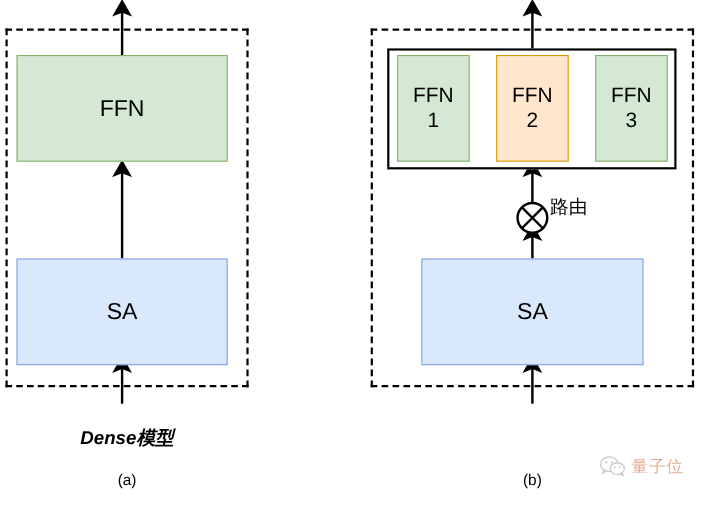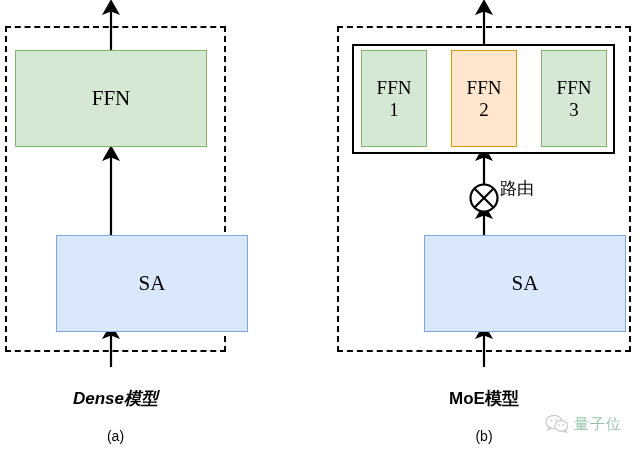--- a/index.html
+++ b/index.html
@@ -43,31 +43,29 @@
   .block {
     position: absolute;
     box-sizing: border-box;
     display: flex;
     flex-direction: column;
     align-items: center;
     justify-content: center;
     line-height: 1.12;
     text-align: center;
     white-space: pre-line;
-    font-family: Liberation Serif, serif;
   }
 
   .block-ffn {
     background: #d5e8d4;
     border: 1.6px solid #82b366;
   }
   .block-sa {
     background: #dae8fc;
     border: 1.6px solid #7ea6e0;
-    margin-left: 41px;
   }
   .block-expert-active {
     background: #ffe6cc;
     border: 1.6px solid #d79b00;
   }
 
   .block-label-lg { font-size: 21px; }
   .block-label-md { font-size: 19px; }
 
   
@@ -105,21 +103,21 @@
   
   .watermark {
     position: absolute;
     display: flex;
     align-items: center;
     gap: 5px;
     opacity: 0.45;
   }
   .watermark-text {
     font-size: 15px;
-    color: #15803d;
+    color: #c2410c;
     letter-spacing: 1px;
     white-space: nowrap;
   }
 </style>
 </head>
 <body>
 
 <div class="canvas">
 
   <svg class="arrows" viewBox="0 0 640 459" width="640" height="459">
@@ -170,21 +168,20 @@
   <div class="block block-expert-active block-label-md" style="left:451px; top:50px; width:66px; height:97px;">FFN
 2</div>
 
   <div class="block block-ffn block-label-md" style="left:541px; top:50px; width:66px; height:97px;">FFN
 3</div>
 
   <div class="router-label" style="left:500px; top:177px;">路由</div>
 
   <div class="block block-sa block-label-lg" style="left:383px; top:235px; width:202px; height:97px;">SA</div>
 
-  <div class="caption-title" style="left:337px; top:387px; width:294px;">MoE模型</div>
 
   <div class="caption-sub" style="left:337px; top:428px; width:294px;">(b)</div>
 
   <div class="watermark" style="left:545px; top:414px;">
     <svg width="24" height="20" viewBox="0 0 24 20">
       <ellipse cx="9" cy="8" rx="8" ry="6.6" fill="none" stroke="#8d8d8d" stroke-width="1.2"></ellipse>
       <path d="M4.5 12.6 L3 16 L6.4 14.2" fill="none" stroke="#8d8d8d" stroke-width="1.2"></path>
       <circle cx="6.3" cy="6.4" r="1" fill="#8d8d8d"></circle>
       <circle cx="11.3" cy="6.4" r="1" fill="#8d8d8d"></circle>
       <ellipse cx="16.2" cy="12" rx="6.4" ry="5.3" fill="#ffffff" stroke="#8d8d8d" stroke-width="1.2"></ellipse>

